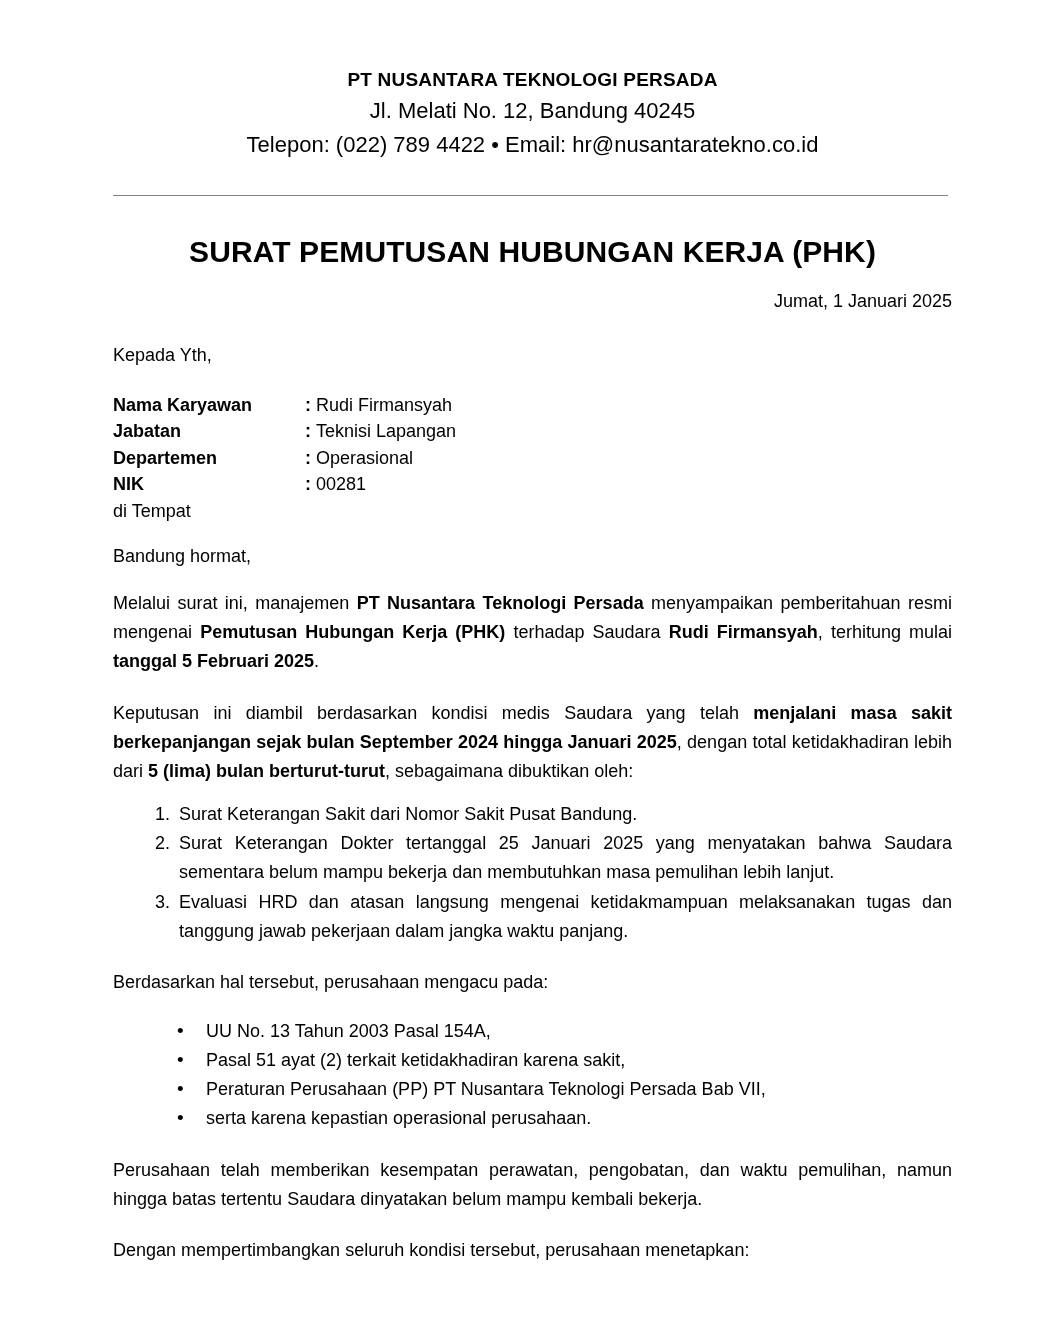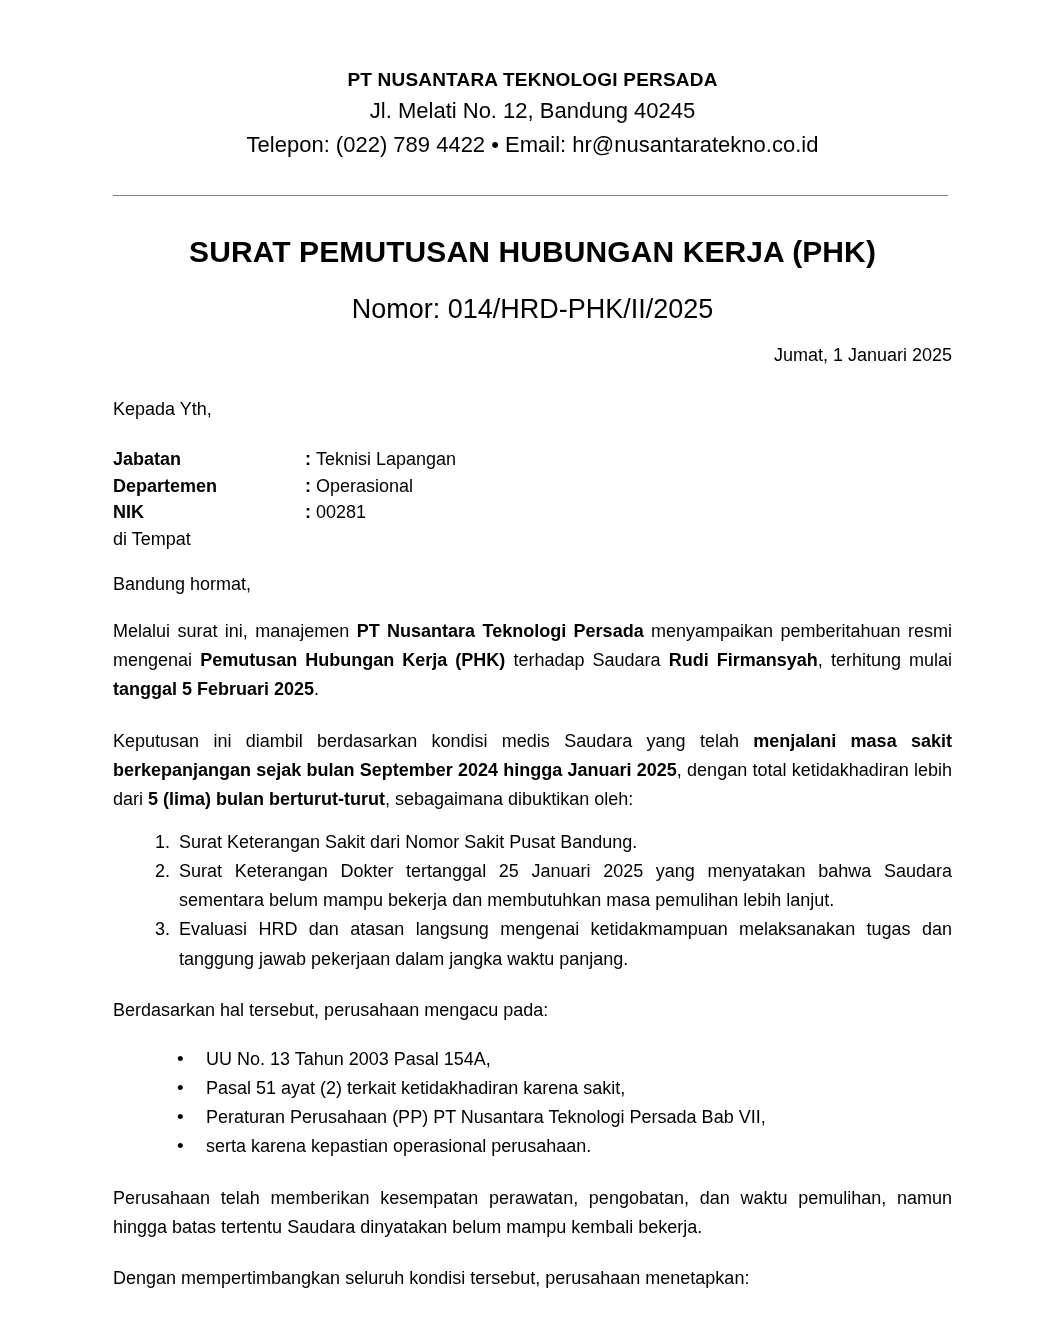--- a/index.html
+++ b/index.html
@@ -171,29 +171,33 @@
     <header class="letterhead">
       <div class="company-name">PT NUSANTARA TEKNOLOGI PERSADA</div>
       <div class="company-address">Jl. Melati No. 12, Bandung 40245</div>
       <div class="company-contact">Telepon: (022) 789 4422 • Email: hr@nusantaratekno.co.id</div>
     </header>
 
     <hr class="header-rule">
 
     <div class="title-block">
       <h1 class="doc-title">SURAT PEMUTUSAN HUBUNGAN KERJA (PHK)</h1>
-      <div class="doc-number">Nomor: 014/HRD-PHK/II/2025</div>
     </div>
 
     <div class="letter-date">Jumat, 1 Januari 2025</div>
 
     <div class="salutation-top">Kepada Yth,</div>
 
     <table class="recipient-table">
       <tbody>
+        <tr>
+          <td class="rlabel">Nama Karyawan</td>
+          <td class="rsep">:</td>
+          <td class="rvalue">Rudi Firmansyah</td>
+        </tr>
         <tr>
           <td class="rlabel">Jabatan</td>
           <td class="rsep">:</td>
           <td class="rvalue">Teknisi Lapangan</td>
         </tr>
         <tr>
           <td class="rlabel">Departemen</td>
           <td class="rsep">:</td>
           <td class="rvalue">Operasional</td>
         </tr>

